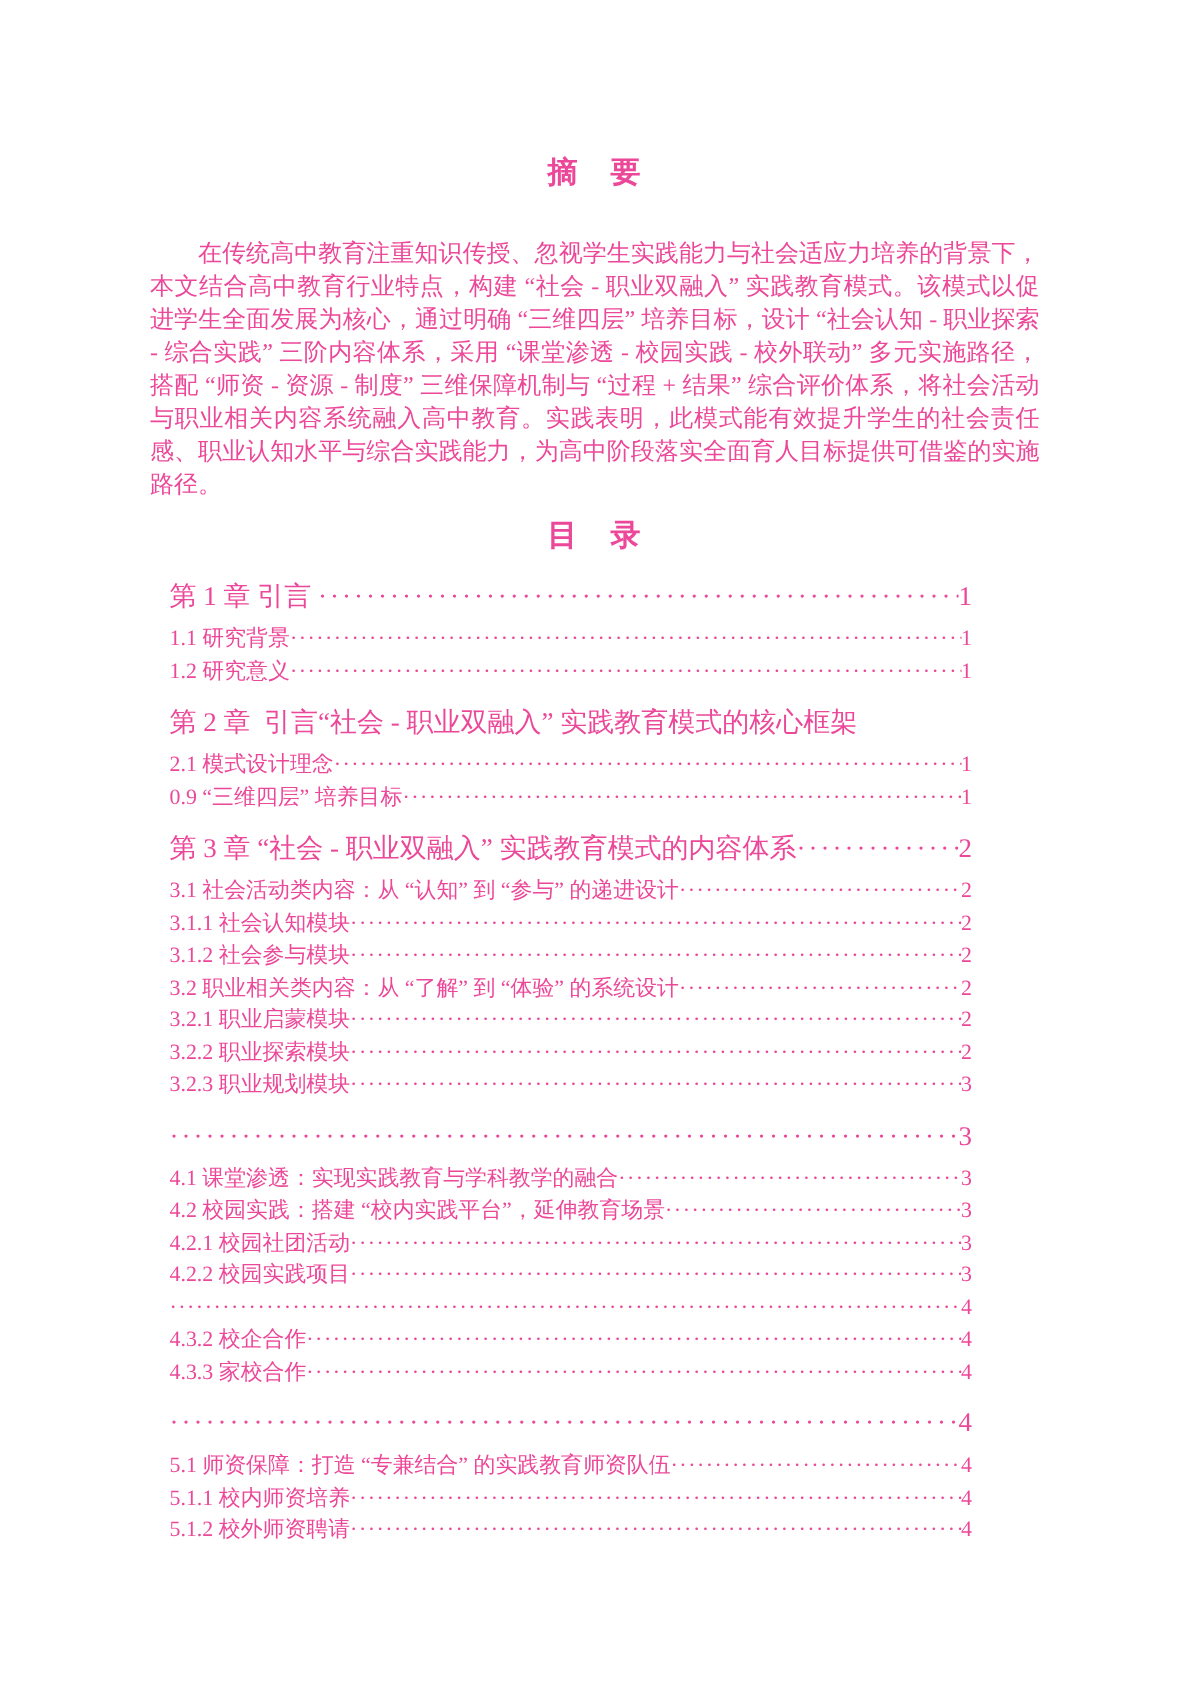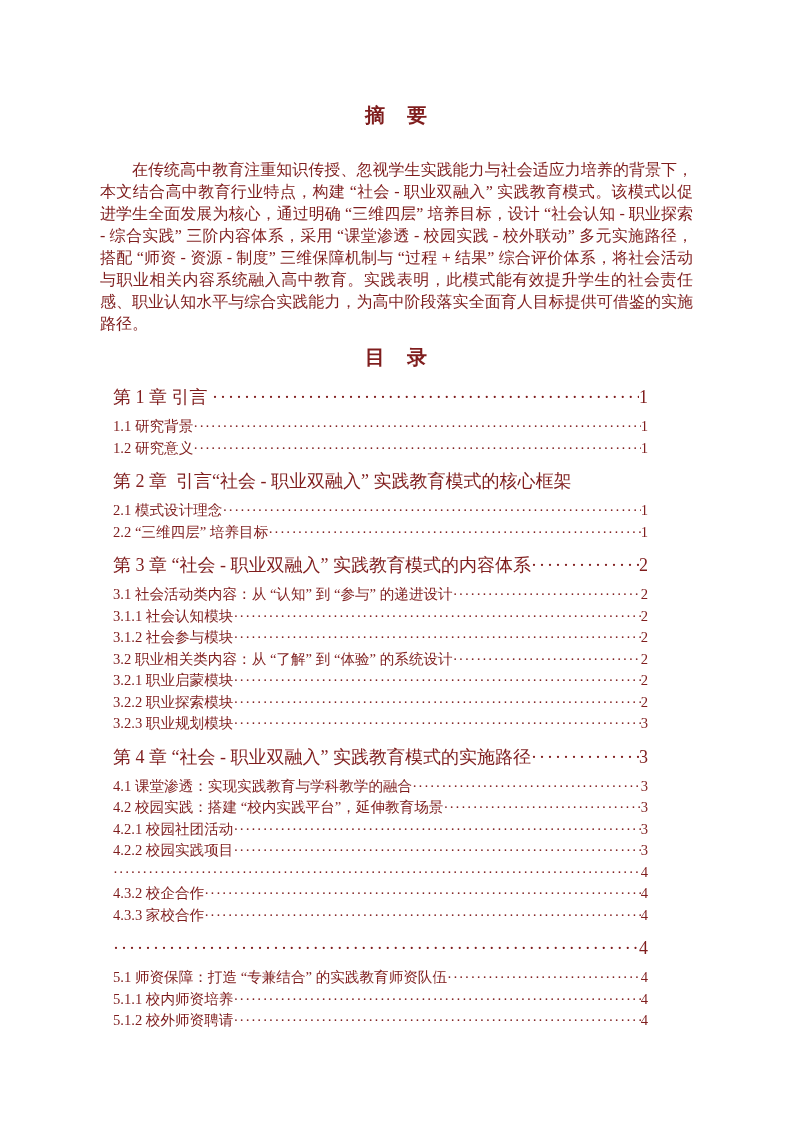--- a/index.html
+++ b/index.html
@@ -6,21 +6,21 @@
     margin: 0;
     padding: 0;
     background: #ffffff;
   }
   .page {
     position: relative;
     width: 793px;
     height: 1122px;
     margin: 0 auto;
     background: #ffffff;
-    color: #7f1d1d;
+    color: #ec4899;
     font-family: "Liberation Serif", "DejaVu Serif", serif;
     overflow: hidden;
     box-sizing: border-box;
   }
   .content {
     padding: 102px 100px 0 100px;
     box-sizing: border-box;
   }
   .doc-title {
     font-size: 20px;
@@ -112,21 +112,21 @@
     <span class="toc-label">第 2 章  引言“社会 - 职业双融入” 实践教育模式的核心框架</span>
     <span class="toc-dots"></span>
     <span class="toc-page"></span>
   </div>
         <div class="toc-row sub">
     <span class="toc-label">2.1 模式设计理念</span>
     <span class="toc-dots">········································································································································································································</span>
     <span class="toc-page">1</span>
   </div>
         <div class="toc-row sub">
-    <span class="toc-label">2.2 “三维四层” 培养目标</span>
+    <span class="toc-label">0.9 “三维四层” 培养目标</span>
     <span class="toc-dots">········································································································································································································</span>
     <span class="toc-page">1</span>
   </div>
         <div class="toc-row chapter">
     <span class="toc-label">第 3 章 “社会 - 职业双融入” 实践教育模式的内容体系</span>
     <span class="toc-dots">········································································································································································································</span>
     <span class="toc-page">2</span>
   </div>
         <div class="toc-row sub">
     <span class="toc-label">3.1 社会活动类内容：从 “认知” 到 “参与” 的递进设计</span>
@@ -157,21 +157,20 @@
     <span class="toc-label">3.2.2 职业探索模块</span>
     <span class="toc-dots">········································································································································································································</span>
     <span class="toc-page">2</span>
   </div>
         <div class="toc-row sub">
     <span class="toc-label">3.2.3 职业规划模块</span>
     <span class="toc-dots">········································································································································································································</span>
     <span class="toc-page">3</span>
   </div>
         <div class="toc-row chapter">
-    <span class="toc-label">第 4 章 “社会 - 职业双融入” 实践教育模式的实施路径</span>
     <span class="toc-dots">········································································································································································································</span>
     <span class="toc-page">3</span>
   </div>
         <div class="toc-row sub">
     <span class="toc-label">4.1 课堂渗透：实现实践教育与学科教学的融合</span>
     <span class="toc-dots">········································································································································································································</span>
     <span class="toc-page">3</span>
   </div>
         <div class="toc-row sub">
     <span class="toc-label">4.2 校园实践：搭建 “校内实践平台”，延伸教育场景</span>

